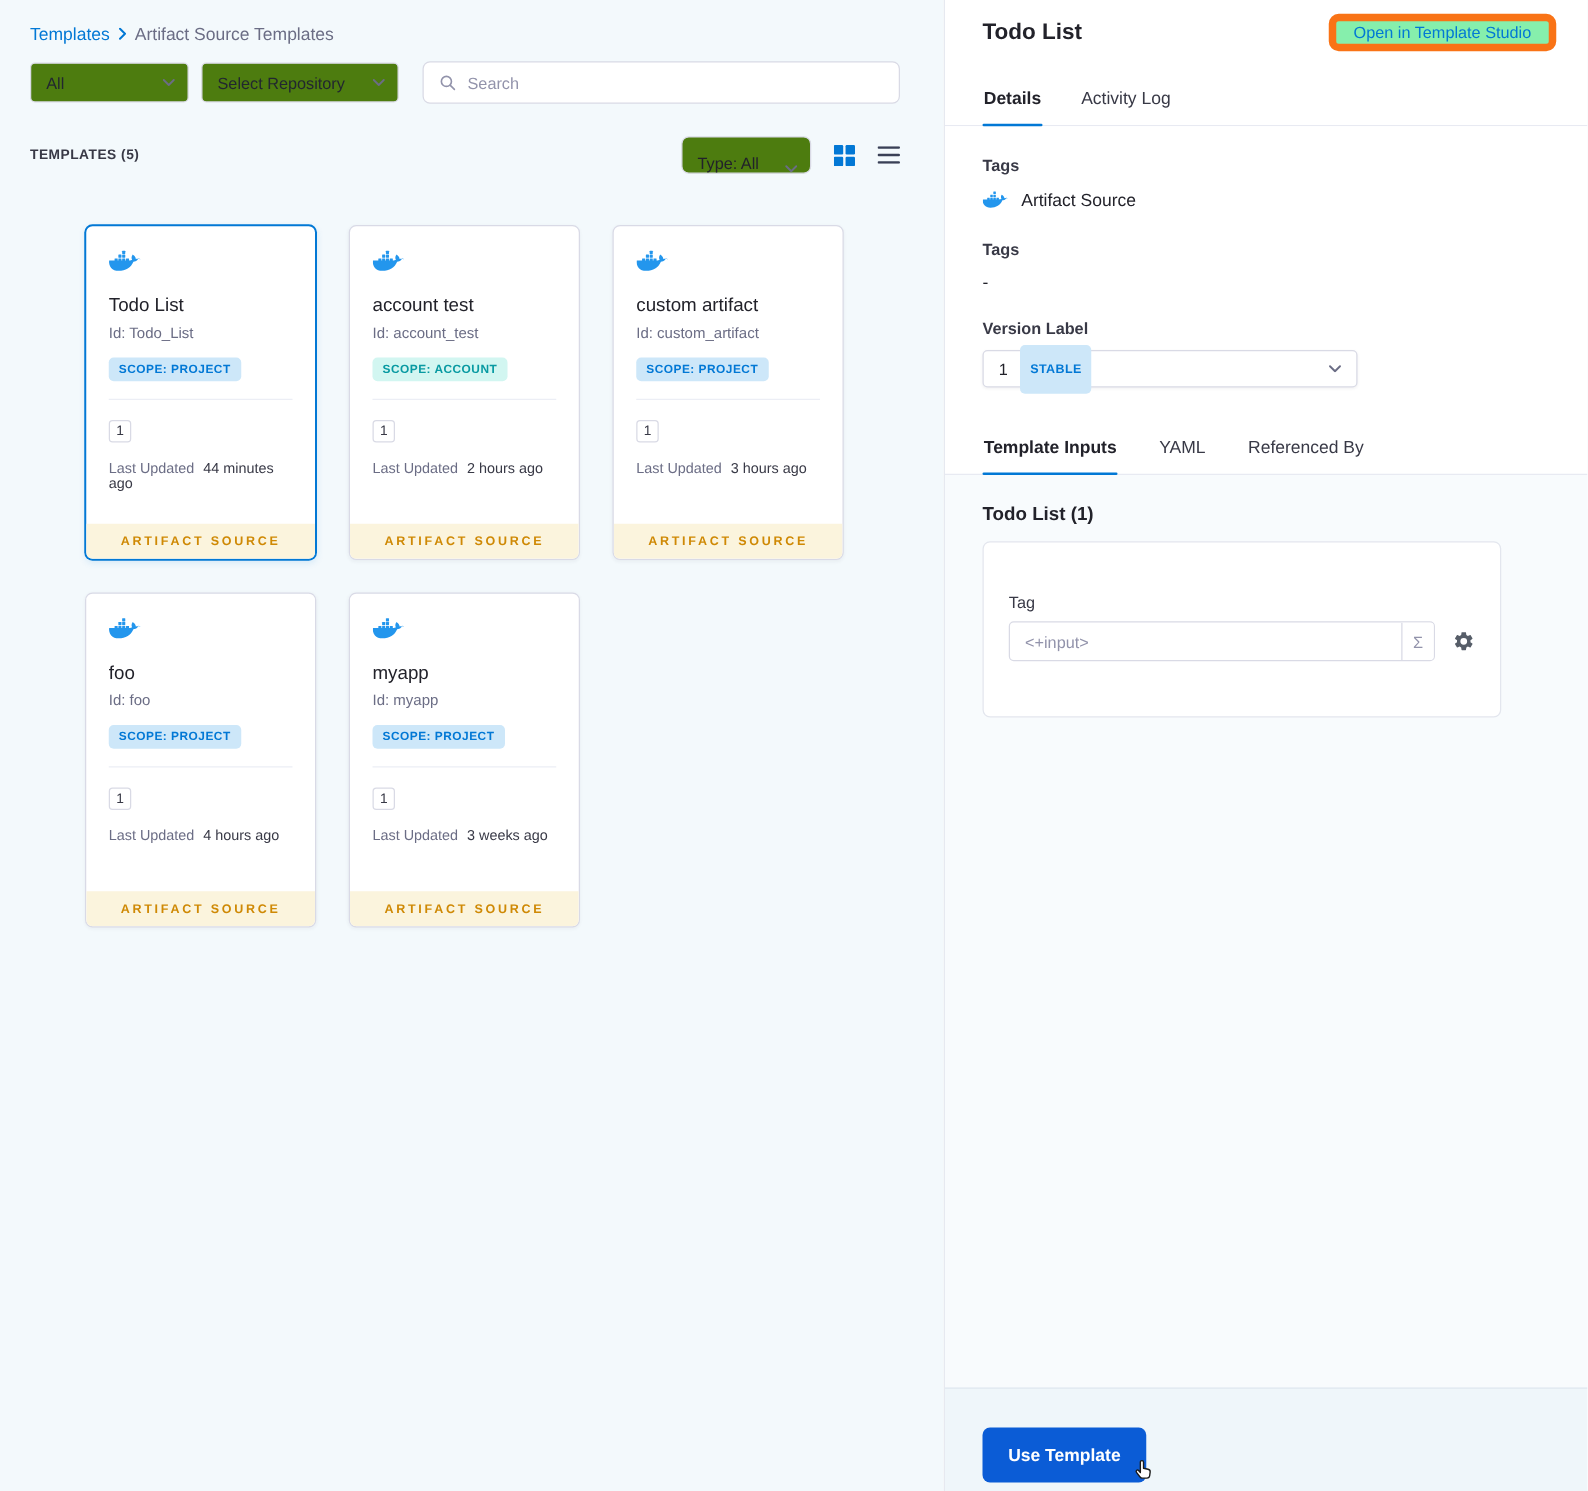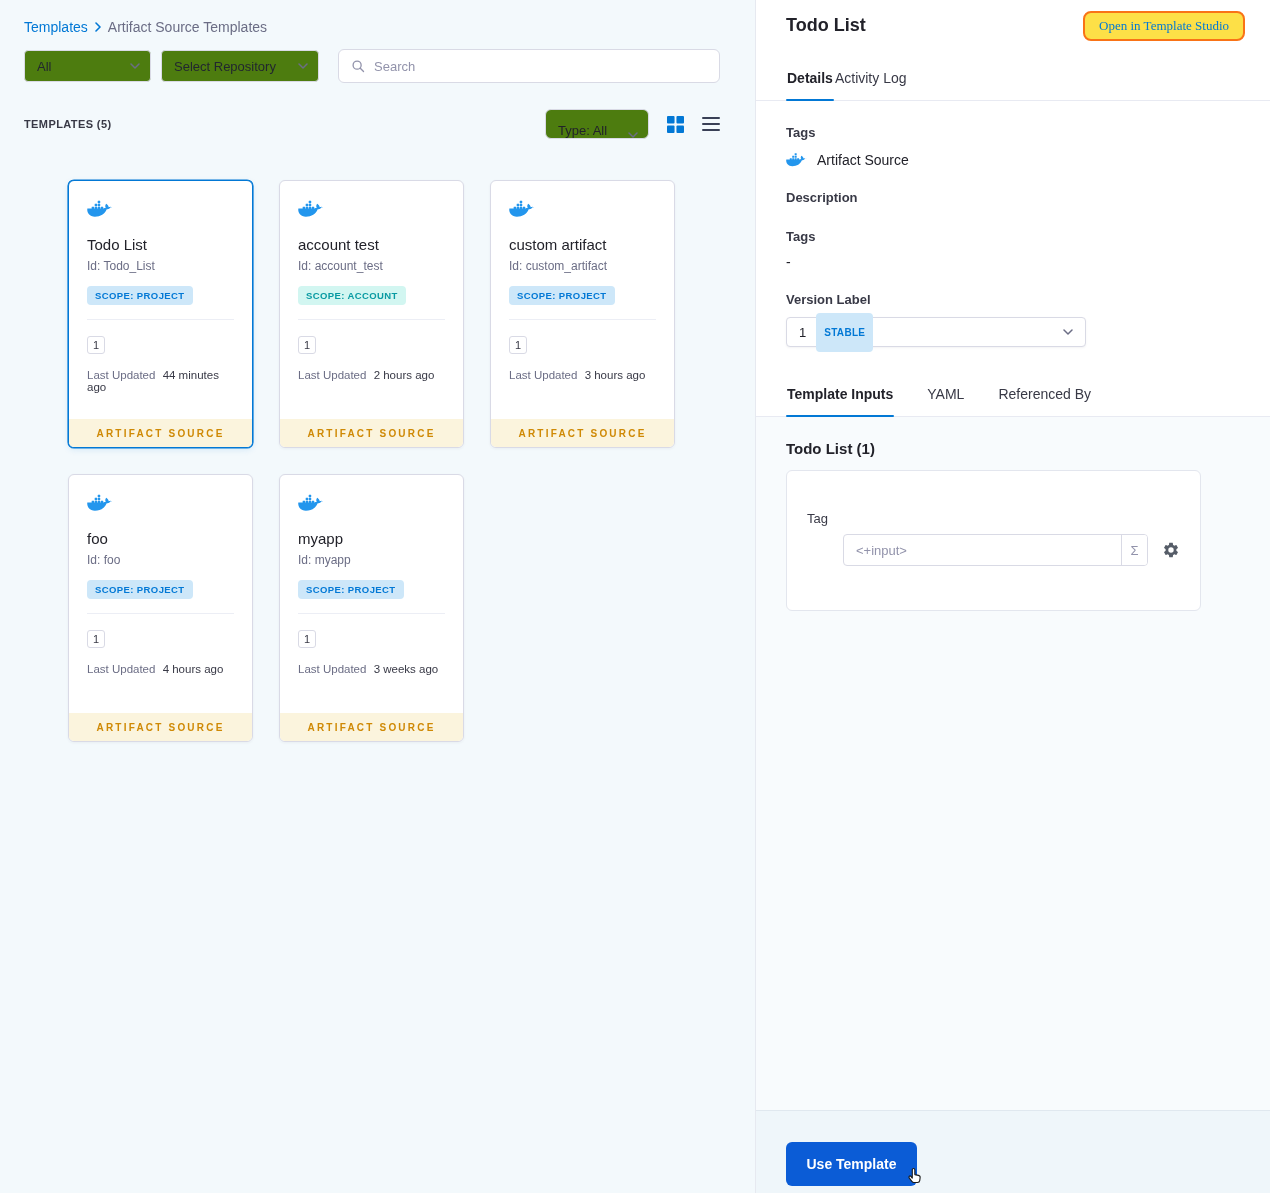--- a/index.html
+++ b/index.html
@@ -93,27 +93,27 @@
 
   
   .right-pane {
     position:absolute; left:755px; top:0; width:515px; height:1193px;
     background:#fff; border-left:1px solid #e6e9f0;
     display:flex; flex-direction:column;
   }
   .panel-header { height:51px; flex:none; display:flex; align-items:center; padding:0 25px 0 30px; }
   .panel-title { font-size:18px; font-weight:700; color:#22222a; }
   .open-studio-btn {
-    margin-left:auto; height:30px; padding:0 14px; background:#fde047;
-    border:2px solid #f97316; border-radius:8px; color:#0278d5;
-    font-size:13px; font-weight:500; font-family:Liberation Serif, serif; cursor:pointer;
+    margin-left:auto; height:30px; padding:0 14px; background:#86efac;
+    border:6px solid #f97316; border-radius:8px; color:#0278d5;
+    font-size:13px; font-weight:500; font-family:Liberation Sans, sans-serif; cursor:pointer;
     display:flex; align-items:center;
   }
   .tab-bar {
-    flex:none; display:flex; padding:0 30px;
+    flex:none; display:flex; gap:30px; padding:0 30px;
     border-bottom:1px solid #e8eaf2; height:50px; align-items:flex-end;
   }
   .tab-bar.inner { height:44px; gap:32px; }
   .tab { position:relative; font-size:14px; color:#383946; padding:0 1px 14px; cursor:pointer; }
   .tab.active { color:#22222a; font-weight:600; }
   .tab.active::after {
     content:""; position:absolute; left:0; right:0; bottom:-1px;
     height:2px; background:#0278d5; border-radius:1px;
   }
 
@@ -135,21 +135,21 @@
   }
   .version-select .chev { margin-left:auto; }
 
   .inputs-section { flex:1 1 auto; background:#f8fbfd; padding:23px 24px 0 30px; }
   .inputs-heading { font-size:15px; font-weight:700; color:#22222a; }
   .input-card {
     margin-top:13px; width:415px; background:#fff;
     border:1px solid #e3e6ee; border-radius:6px; padding:40px 20px 44px;
   }
   .tag-label { font-size:13px; color:#383946; }
-  .tag-row { margin-top:8px; display:flex; align-items:center; gap:14px;margin-left:36px; }
+  .tag-row { margin-top:8px; display:flex; align-items:center; gap:14px; }
   .tag-input-wrap {
     width:400px; height:32px; background:#fff; border:1px solid #d9dae5;
     border-radius:4px; display:flex; align-items:stretch; overflow:hidden;
   }
   .tag-input {
     flex:1; border:none; outline:none; padding:0 12px; background:transparent;
     font-size:13px; color:#22222a; font-family:inherit;
   }
   .tag-input::placeholder { color:#9293ab; }
   .expr-btn {
@@ -374,21 +374,20 @@
   </div>
 
   <div class="details-section">
     <div class="field-label">Tags</div>
     <div class="type-row">
       <svg class="docker-sm icon">
           <use href="#sym-docker"></use>
         </svg>
       <span>Artifact Source</span>
     </div>
-    <div class="field-label mt-22">Description</div>
     <div class="field-label mt-24">Tags</div>
     <div class="tags-value">-</div>
     <div class="field-label mt-22">Version Label</div>
     <div class="version-select">
       <span class="version-num">1</span>
       <span class="stable-badge">STABLE</span>
       <svg class="chev icon">
           <use href="#sym-chevron-down"></use>
         </svg>
     </div>

